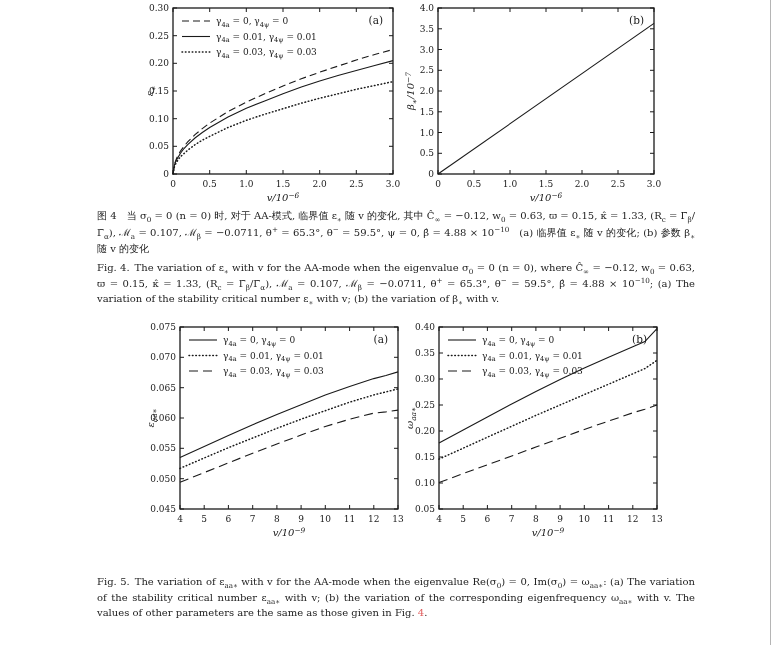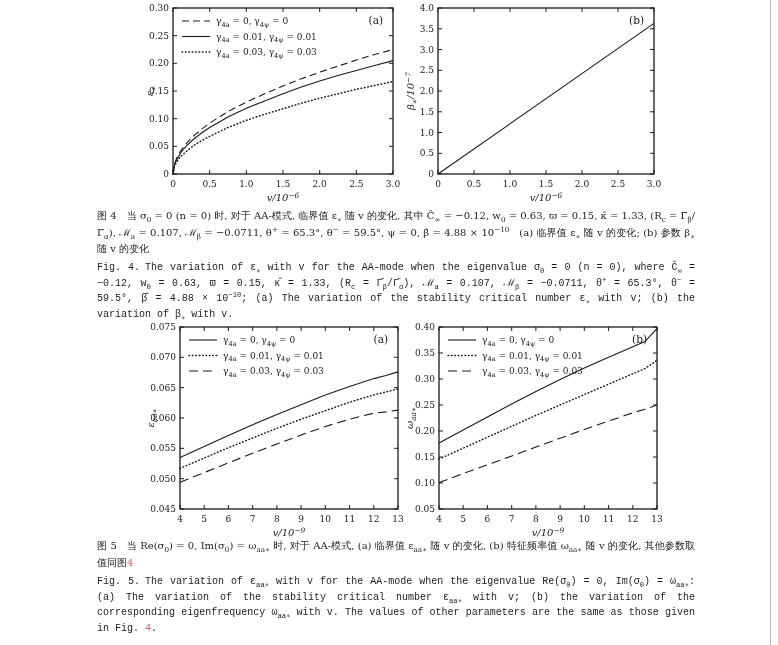--- a/index.html
+++ b/index.html
@@ -7,21 +7,21 @@
         font-family:"DejaVu Serif","Liberation Serif",serif;color:#1c1c1c;}
   .chart-panel{position:absolute;}
   .chart-panel svg{display:block;}
   svg text{font-family:"DejaVu Serif","Liberation Serif",serif;fill:#1a1a1a;}
   svg .tick{font-size:9px;}
   svg .plabel{font-size:10.5px;}
   svg .alabel{font-size:10px;font-style:italic;}
   svg .leg{font-size:9px;}
   .caption{position:absolute;left:97px;width:598px;text-align:justify;font-size:10px;}
   .caption.zh{line-height:16.5px;}
-  .caption.en{line-height:15.5px;font-family:Liberation Mono, monospace;}
+  .caption.en{line-height:15.5px;}
   .caption sub,.caption sup{font-size:72%;line-height:0;}
   .figlink{text-decoration:none;cursor:pointer;}
   .page-edge{position:absolute;top:0;width:1px;height:645px;}
 </style>
 </head>
 <body>
 
 <div class="page" style="background: rgb(255, 255, 255); color: rgb(28, 28, 28);">
 
   <div class="chart-panel" style="left: 146px; top: 2px; width: 262px; height: 206px;">
@@ -277,21 +277,18 @@
         <text x="9" y="96" text-anchor="middle" transform="rotate(-90 9 96)" class="alabel"><tspan dy="0.0" font-size="10.0">ω</tspan><tspan dy="2.5" font-size="7.4">aa∗</tspan></text>
         <line x1="44" y1="18" x2="72" y2="18" stroke="#1a1a1a" stroke-width="1.1" stroke-dasharray=""></line>
         <text x="78" y="21.2" class="leg"><tspan dy="0.0" font-size="9.0">γ</tspan><tspan dy="2.5" font-size="6.7">4a</tspan><tspan dy="-2.5" font-size="9.0"> = 0, γ</tspan><tspan dy="2.5" font-size="6.7">4ψ</tspan><tspan dy="-2.5" font-size="9.0"> = 0</tspan></text>
         <line x1="44" y1="33.5" x2="72" y2="33.5" stroke="#1a1a1a" stroke-width="1.5" stroke-dasharray="0.6,2.8" stroke-linecap="round"></line>
         <text x="78" y="36.7" class="leg"><tspan dy="0.0" font-size="9.0">γ</tspan><tspan dy="2.5" font-size="6.7">4a</tspan><tspan dy="-2.5" font-size="9.0"> = 0.01, γ</tspan><tspan dy="2.5" font-size="6.7">4ψ</tspan><tspan dy="-2.5" font-size="9.0"> = 0.01</tspan></text>
         <line x1="44" y1="49" x2="72" y2="49" stroke="#1a1a1a" stroke-width="1.1" stroke-dasharray="9,5"></line>
         <text x="78" y="52.2" class="leg"><tspan dy="0.0" font-size="9.0">γ</tspan><tspan dy="2.5" font-size="6.7">4a</tspan><tspan dy="-2.5" font-size="9.0"> = 0.03, γ</tspan><tspan dy="2.5" font-size="6.7">4ψ</tspan><tspan dy="-2.5" font-size="9.0"> = 0.03</tspan></text>
       </svg>
   </div>
 
-  <div class="caption zh" style="top:538px">
-    <span>图 5  当 Re(σ<sub>0</sub>) = 0, Im(σ<sub>0</sub>) = ω<sub>aa∗</sub> 时, 对于 AA-模式, (a) 临界值 ε<sub>aa∗</sub> 随 v 的变化, (b) 特征频率值 ω<sub>aa∗</sub> 随 v 的变化, 其他参数取值同图</span><a class="figlink" style="color: rgb(224, 92, 92);">4</a><span></span>
-  </div>
   <div class="caption en" style="top:574px">
     <span>Fig. 5. The variation of ε<sub>aa∗</sub> with v for the AA-mode when the eigenvalue Re(σ<sub>0</sub>) = 0, Im(σ<sub>0</sub>) = ω<sub>aa∗</sub>: (a) The variation of the stability critical number ε<sub>aa∗</sub> with v; (b) the variation of the corresponding eigenfrequency ω<sub>aa∗</sub> with v. The values of other parameters are the same as those given in Fig. </span><a class="figlink" style="color: rgb(224, 92, 92);">4</a><span>.</span>
   </div>
 
   <div class="page-edge" style="left: 770px; background: rgb(181, 181, 181);"></div>
 </div>
 
 </body></html>

